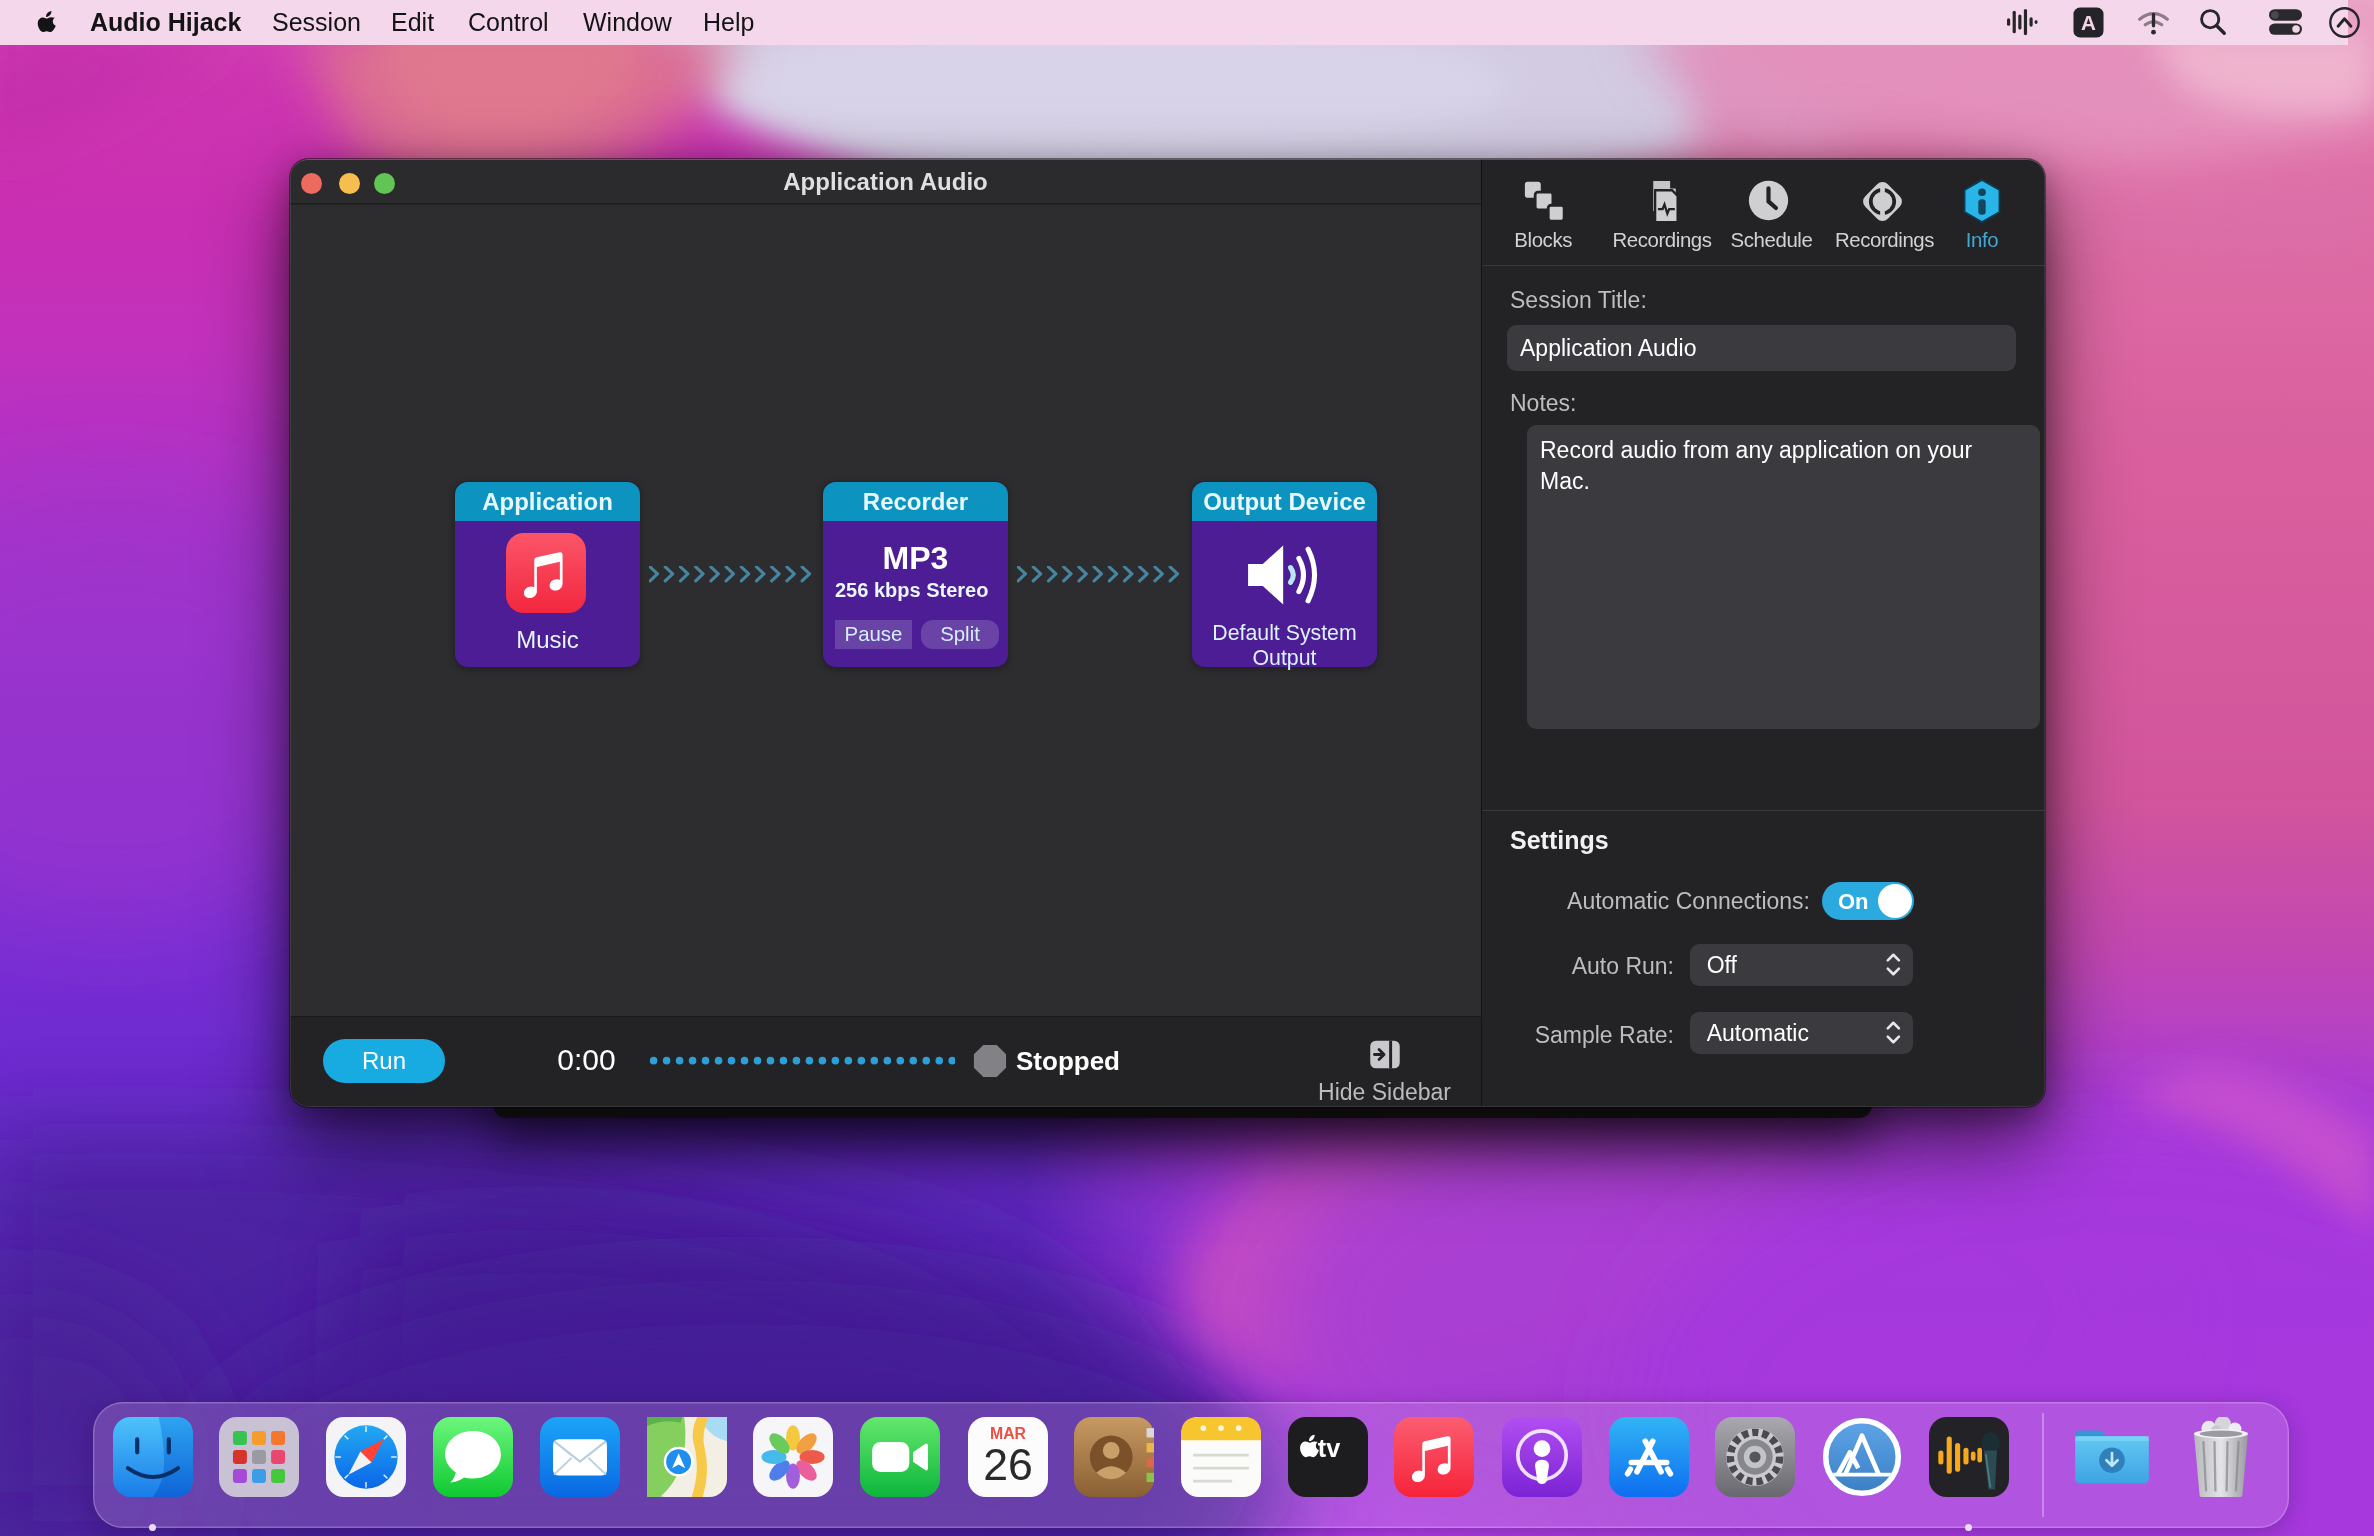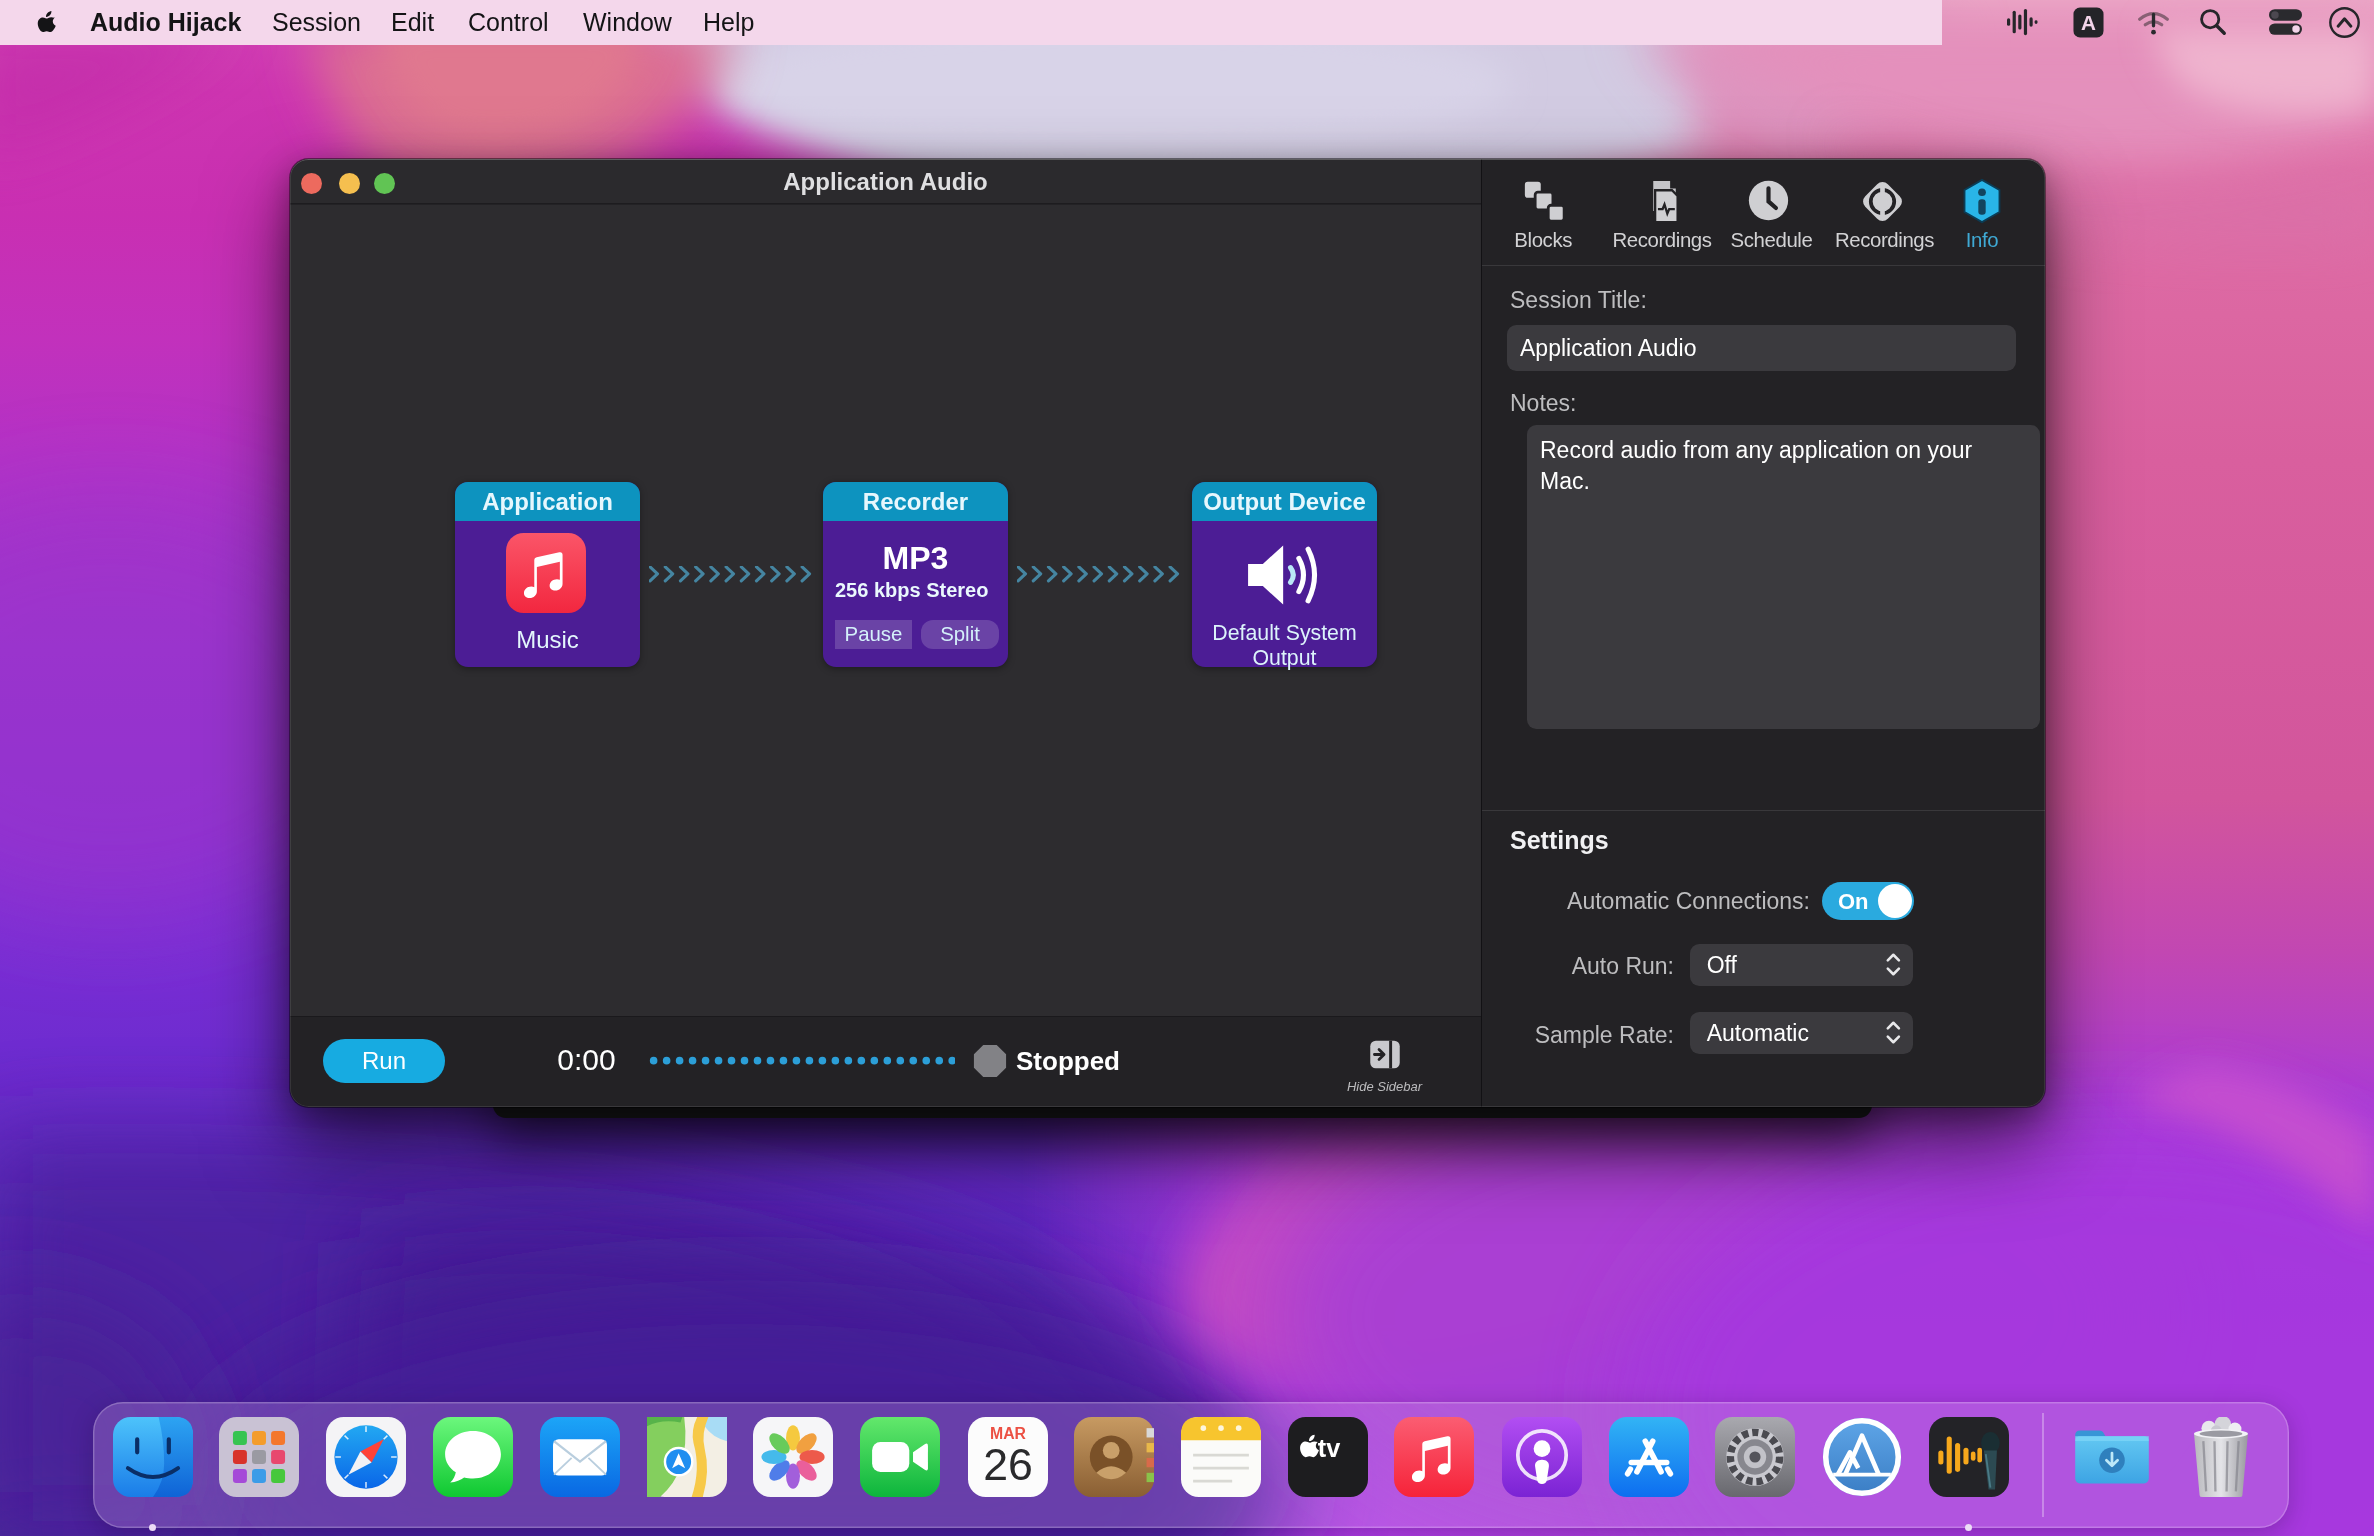--- a/index.html
+++ b/index.html
@@ -1,21 +1,21 @@
 <!DOCTYPE html>
 <html style="font-size:15px"><head>
 <meta charset="utf-8">
 <style>
 * { margin:0; padding:0; box-sizing:border-box; }
 html,body { width:2375px; height:1536px; overflow:hidden; }
 body { font-family:"Liberation Sans", sans-serif; position:relative; background:#8130c8; }
 #wall { position:absolute; left:0; top:0; width:2375px; height:1536px; }
 
 
-#menubar { position:absolute; left:0; top:0; width:1942px; height:45px; background:#f4d7eb;
+#menubar { position:absolute; left:0; top:0; width:2348px; height:45px; background:#f4d7eb;
   display:flex; align-items:center; color:#141416; font-size:25px; }
 #menubar .app { font-weight:bold; }
 .mitem { position:absolute; top:0; height:45px; line-height:45px; }
 
 
 #bwin { position:absolute; left:493px; top:1020px; width:1379px; height:98px; background:#1d1d1f;
   border-radius:0 0 13px 13px; box-shadow:0 22px 50px rgba(0,0,0,.55); }
 
 
 #win { position:absolute; left:290px; top:159px; width:1755px; height:948px; background:#232225;
@@ -355,21 +355,21 @@
     </svg>
     <svg style="position:absolute;left:683px;top:885px" width="34" height="34" viewBox="0 0 37 37">
       <path fill="#828286" d="M11.2,1 L25.8,1 L36,11.2 L36,25.8 L25.8,36 L11.2,36 L1,25.8 L1,11.2 Z"></path>
     </svg>
     <div style="position:absolute;left:726px;top:887px;color:#fff;font-size:26px;font-weight:bold;">Stopped</div>
     <svg style="position:absolute;left:1079px;top:878px" width="32" height="35" viewBox="0 0 34 38">
       <rect x="1" y="4" width="32" height="30" rx="6" fill="#c9c9cd"></rect>
       <rect x="21.5" y="4" width="3.2" height="30" fill="#232225"></rect>
       <path d="M5.5,19 L15,19 M10.5,13.5 L16,19 L10.5,24.5" fill="none" stroke="#232225" stroke-width="3" stroke-linecap="round" stroke-linejoin="round"></path>
     </svg>
-    <div style="position:absolute;left:1011px;top:920px;width:167px;text-align:center;color:#bbbbbd;font-size:13px;font-style:italic;">Hide Sidebar</div>
+    <div style="position:absolute;left:1011px;top:920px;width:167px;text-align:center;color:#bbbbbd;font-size:23px;">Hide Sidebar</div>
   </div>
 </div>
 <div class="tl" style="left:301px;background:#ed6a5e;"></div>
 <div class="tl" style="left:339px;background:#f5bf4f;"></div>
 <div class="tl" style="left:374px;background:#61c454;"></div>
 
 <div id="dock">
 
   <svg class="dicon" style="left:19.5px" viewBox="0 0 86 86">
     <defs>

